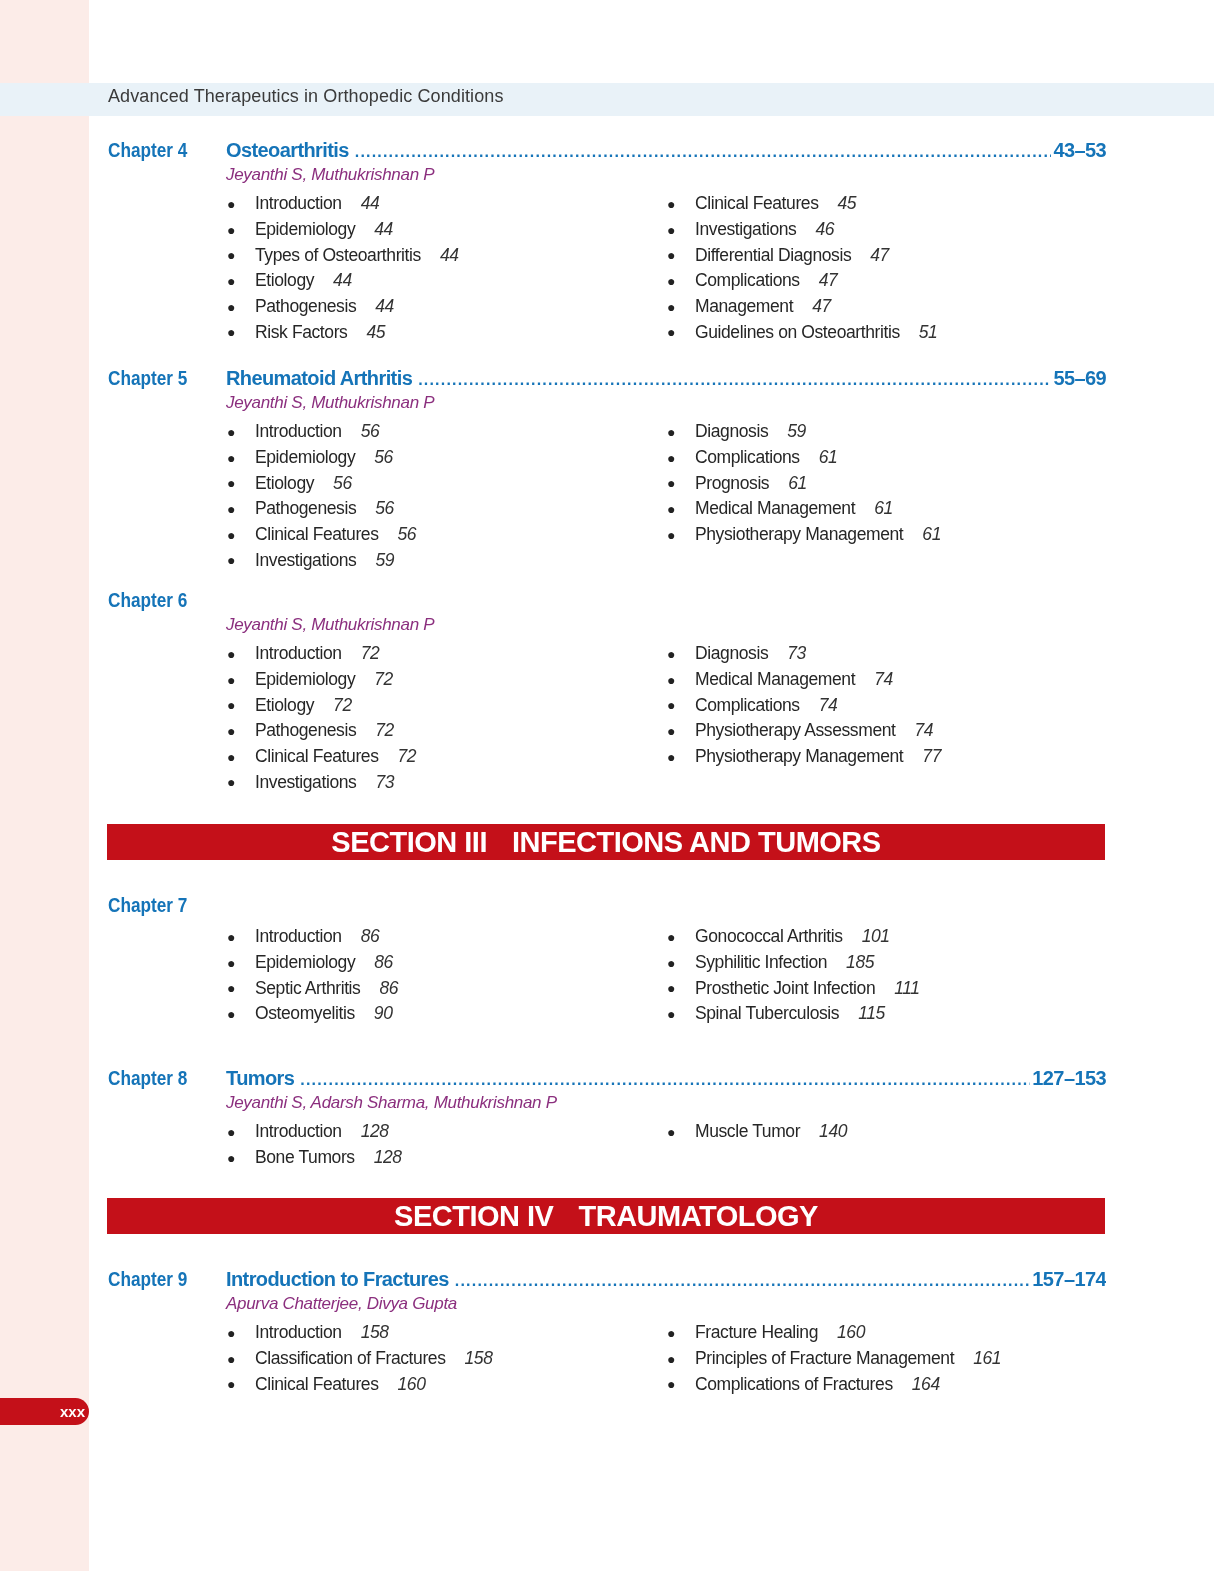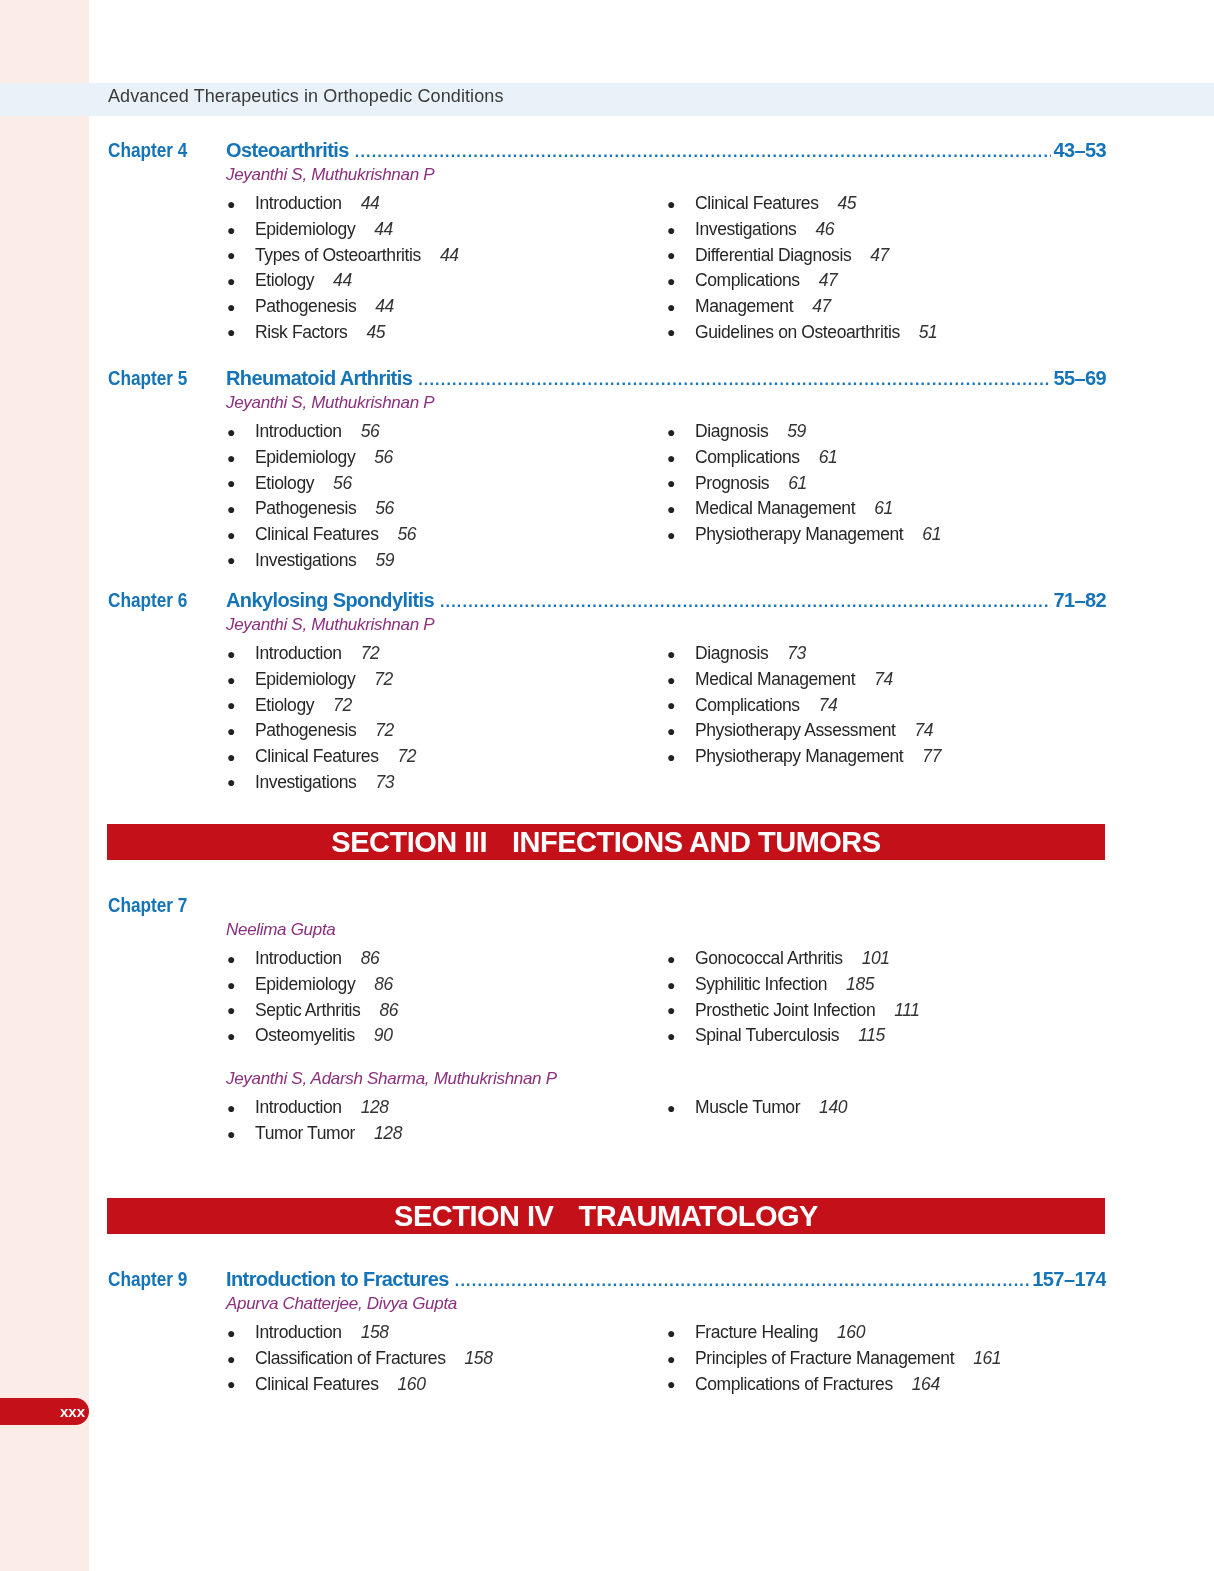--- a/index.html
+++ b/index.html
@@ -184,25 +184,20 @@
           <span class="bullet">●</span>
           <span>Physiotherapy Management</span>
           <span class="t-page">61</span>
         </div>
       </div>
     </div>
   </div>
 <div class="chapter" style="top:589px;">
     <div class="ch-head">
       <span class="ch-label">Chapter 6</span>
-      <div class="ch-title-wrap">
-        <span class="ch-title">Ankylosing Spondylitis</span>
-        <span class="dots"></span>
-        <span class="ch-pages">71–82</span>
-      </div>
     </div>
     <div class="ch-authors">Jeyanthi S, Muthukrishnan P</div>
     <div class="topics">
       <div class="col">
         <div class="topic">
           <span class="bullet">●</span>
           <span>Introduction</span>
           <span class="t-page">72</span>
         </div>
         <div class="topic">
@@ -263,21 +258,20 @@
 
 <div class="section-bar" style="top:824px;">
   <span class="sec-num">SECTION III</span>
   <span>INFECTIONS AND TUMORS</span>
 </div>
 
 <div class="chapter" style="top:894px;">
     <div class="ch-head">
       <span class="ch-label">Chapter 7</span>
     </div>
-    <div class="ch-authors">Neelima Gupta</div>
     <div class="topics">
       <div class="col">
         <div class="topic">
           <span class="bullet">●</span>
           <span>Introduction</span>
           <span class="t-page">86</span>
         </div>
         <div class="topic">
           <span class="bullet">●</span>
           <span>Epidemiology</span>
@@ -312,31 +306,39 @@
         </div>
         <div class="topic">
           <span class="bullet">●</span>
           <span>Spinal Tuberculosis</span>
           <span class="t-page">115</span>
         </div>
       </div>
     </div>
   </div>
 <div class="chapter" style="top:1067px;">
+    <div class="ch-head">
+      <span class="ch-label">Chapter 8</span>
+      <div class="ch-title-wrap">
+        <span class="ch-title">Tumors</span>
+        <span class="dots"></span>
+        <span class="ch-pages">127–153</span>
+      </div>
+    </div>
     <div class="ch-authors">Jeyanthi S, Adarsh Sharma, Muthukrishnan P</div>
     <div class="topics">
       <div class="col">
         <div class="topic">
           <span class="bullet">●</span>
           <span>Introduction</span>
           <span class="t-page">128</span>
         </div>
         <div class="topic">
           <span class="bullet">●</span>
-          <span>Tumor Tumor</span>
+          <span>Bone Tumors</span>
           <span class="t-page">128</span>
         </div>
       </div>
       <div class="col">
         <div class="topic">
           <span class="bullet">●</span>
           <span>Muscle Tumor</span>
           <span class="t-page">140</span>
         </div>
       </div>

